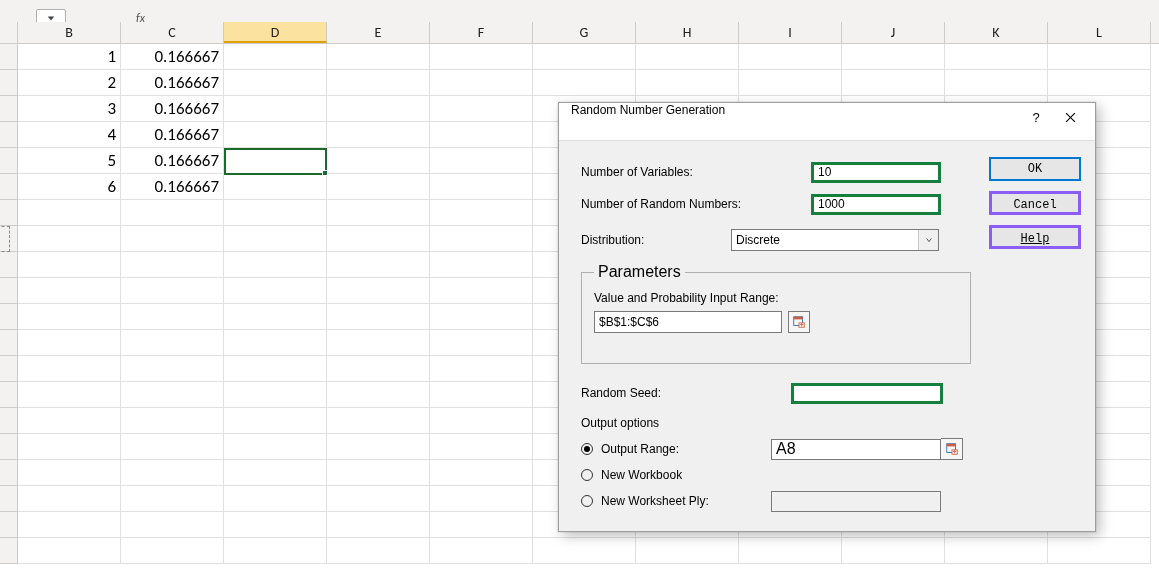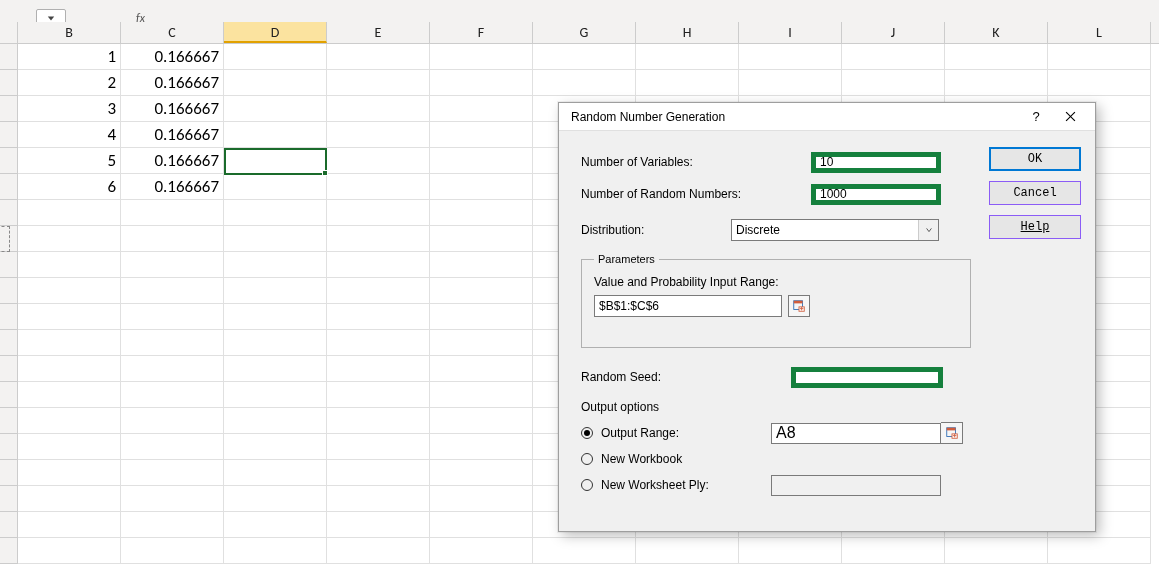--- a/index.html
+++ b/index.html
@@ -129,23 +129,23 @@
     width: 538px;
     height: 430px;
     background: #f0f0f0;
     border: 1px solid #9e9e9e;
     box-shadow: 4px 4px 12px rgba(0,0,0,0.25), 0 0 0 1px rgba(0,0,0,0.05);
     font-family: "Segoe UI", Tahoma, sans-serif;
     font-size: 12px;
     color: #000;
   }
   .dialog-title {
-    height: 28px;
+    height: 38px;
     display: flex;
-    align-items: center;
+    align-items: flex-start;
     padding: 0 8px 0 12px;
     background: #ffffff;
     border-bottom: 1px solid #e0e0e0;
     font-size: 12px;
   }
   .dialog-title .title-text { flex: 1; }
   .dialog-title .help-btn,
   .dialog-title .close-btn {
     width: 34px; height: 28px;
     display:flex; align-items:center; justify-content:center;
@@ -165,21 +165,21 @@
     height: 30px;
     margin-bottom: 2px;
   }
   .form-row .label {
     width: 230px;
     font-size: 12px;
   }
   .dlg-input {
     width: 130px;
     height: 21px;
-    border: 5px solid #15803d;
+    border: 3px solid #15803d;
     background: #fff;
     font-size: 12px;
     padding: 0 4px;
     font-family: inherit;
   }
   .dlg-select {
     position:relative;
     width: 208px;
     height: 22px;
     border: 1px solid #7a7a7a;
@@ -200,39 +200,39 @@
     position: absolute;
     right: 14px; top: 16px;
     width: 92px;
     display: flex;
     flex-direction: column;
     gap: 10px;
     font-family: Liberation Mono, monospace;
   }
   .winbtn {
     height: 24px;
-    border: 1px solid #8b5cf6;
+    border: 3px solid #8b5cf6;
     background: #e6e6e6;
     font-size: 12px;
     text-align: center;
     line-height: 22px;
     cursor: default;
   }
   .winbtn.default {
     border: 1px solid #0078d4;
     box-shadow: inset 0 0 0 1px #0078d4;
   }
 
   fieldset.params {
     border: 1px solid #b0b0b0;
     margin: 8px 110px 14px 0;
     padding: 10px 10px 30px 12px;
   }
   fieldset.params legend {
-    font-size: 11px;
+    font-size: 16px;
     padding: 0 4px;
   }
   .range-row {
     display:flex; align-items:center; margin-top:6px;
   }
   .range-input-wrap {
     display:flex; align-items:flex-end;
   }
   .range-input {
     width: 188px;

